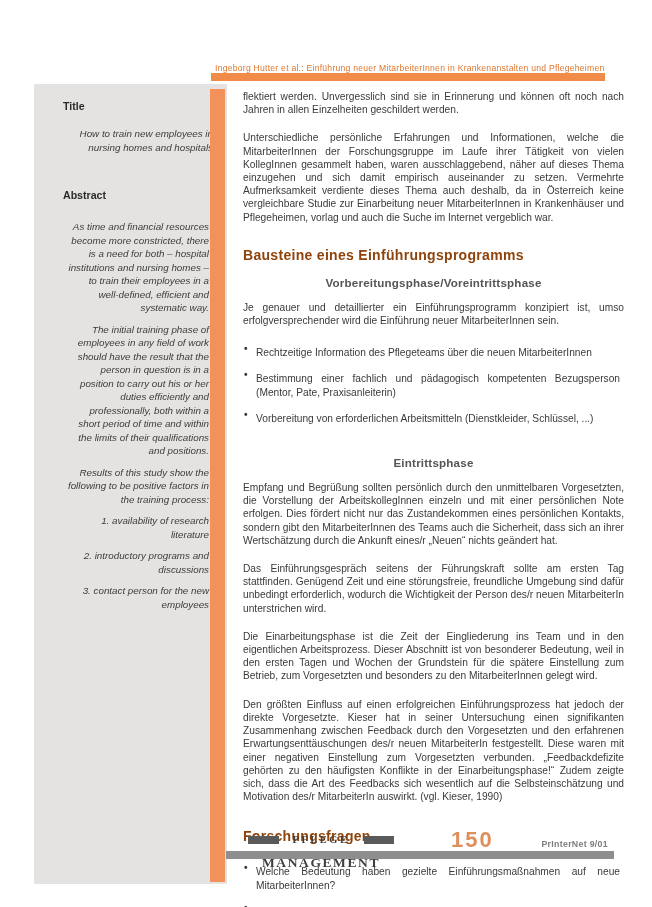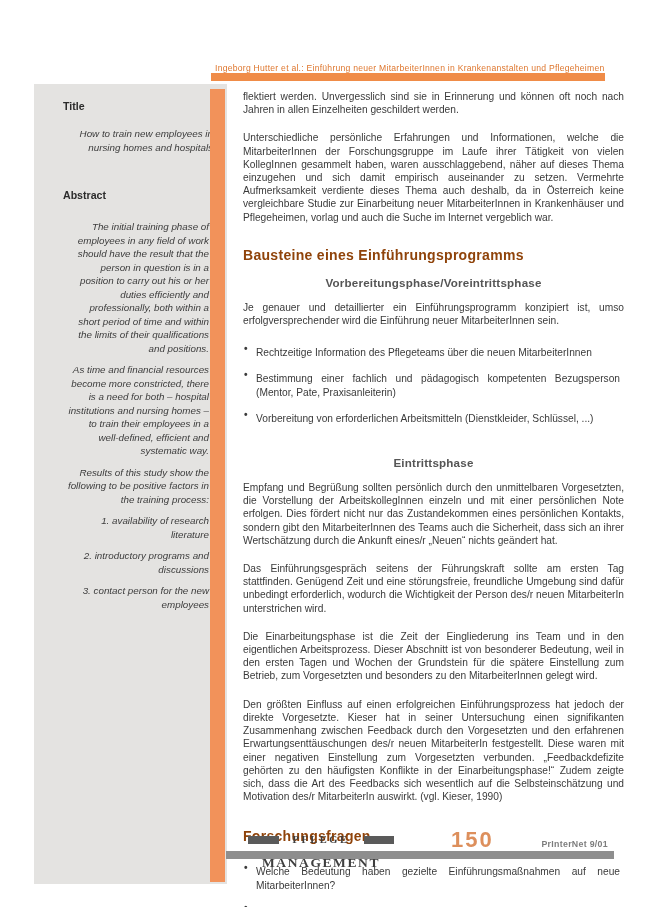--- a/index.html
+++ b/index.html
@@ -65,22 +65,22 @@
 
   <div class="running-head">Ingeborg Hutter et al.: Einführung neuer MitarbeiterInnen in Krankenanstalten und Pflegeheimen</div>
   <div class="running-rule"></div>
 
   <div class="sidebar">
     <div class="sb-label">Title</div>
     <div class="sb-text">How to train new employees in nursing homes and hospitals</div>
     <div class="sb-gap"></div>
     <div class="sb-label">Abstract</div>
     <div class="sb-text">
+      <p>As time and financial resources become more constricted, there is a need for both – hospital institutions and nursing homes – to train their employees in a well-defined, efficient and systematic way.</p>
       <p>The initial training phase of employees in any field of work should have the result that the person in question is in a position to carry out his or her duties efficiently and professionally, both within a short period of time and within the limits of their qualifications and positions.</p>
-      <p>As time and financial resources become more constricted, there is a need for both – hospital institutions and nursing homes – to train their employees in a well-defined, efficient and systematic way.</p>
       <p>Results of this study show the following to be positive factors in the training process:</p>
       <p>1. availability of research literature</p>
       <p>2. introductory programs and discussions</p>
       <p>3. contact person for the new employees</p>
     </div>
   </div>
 
   <div class="accent-bar"></div>
 
   <div class="main">

